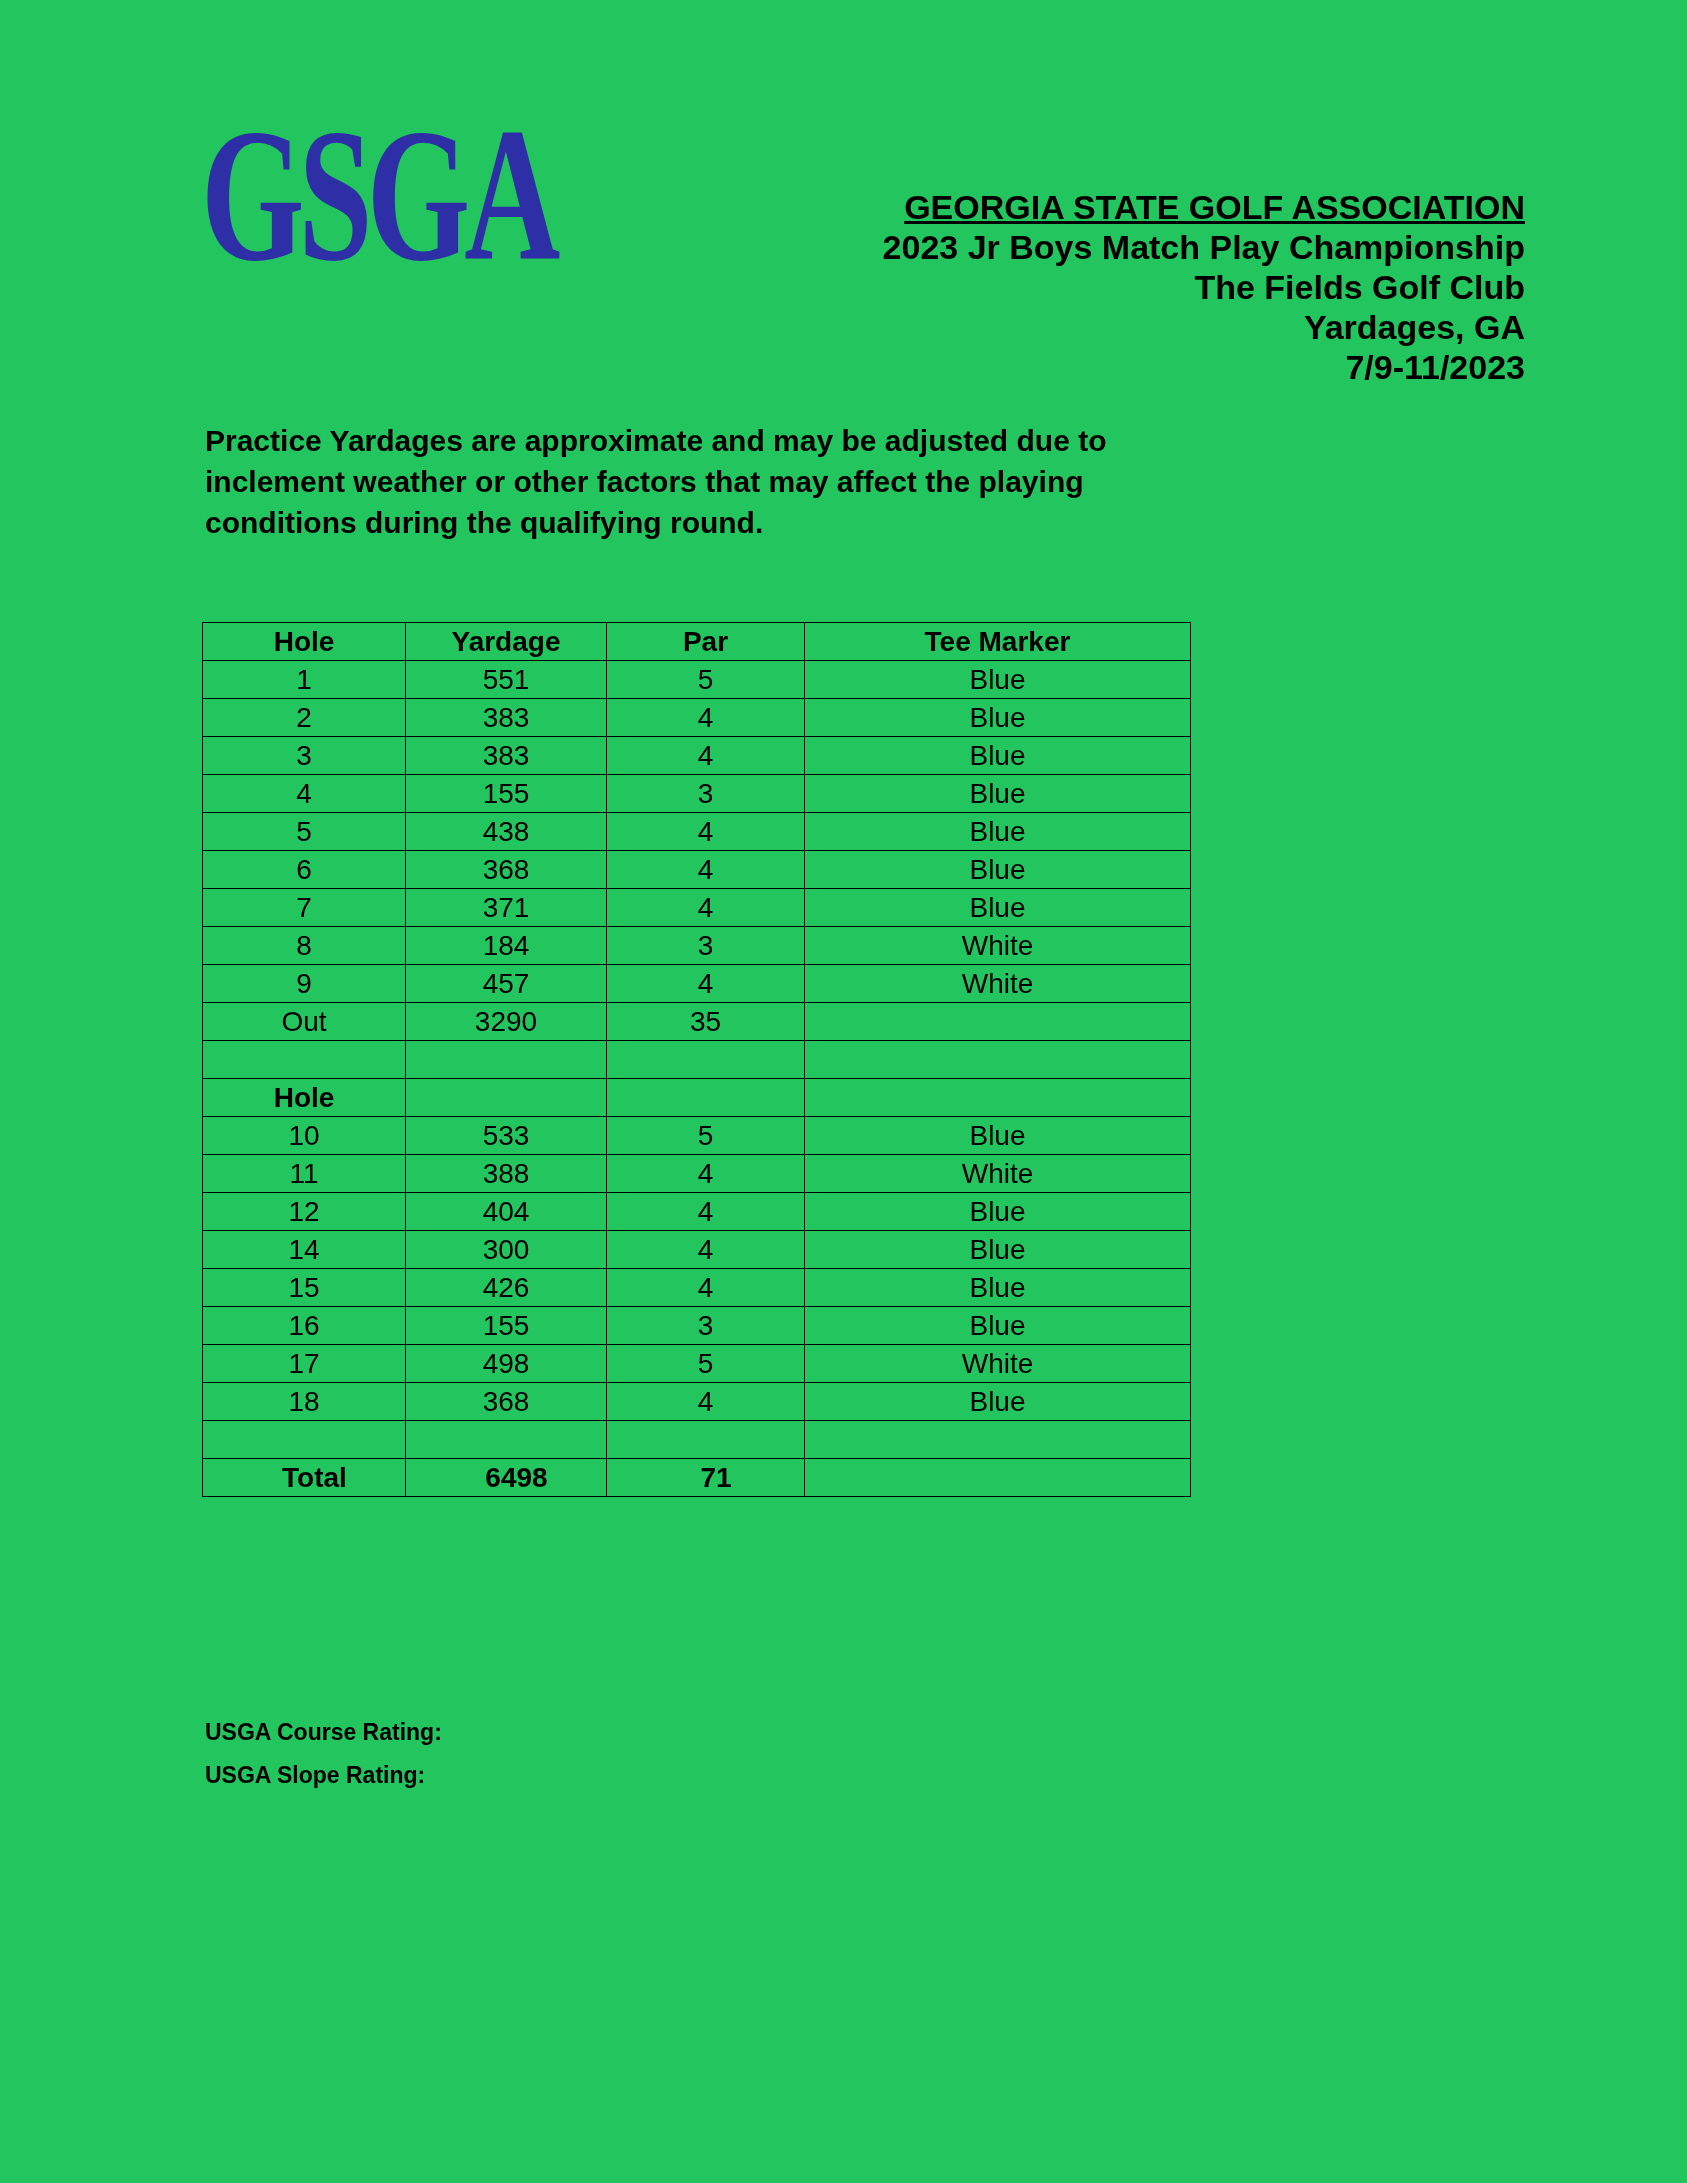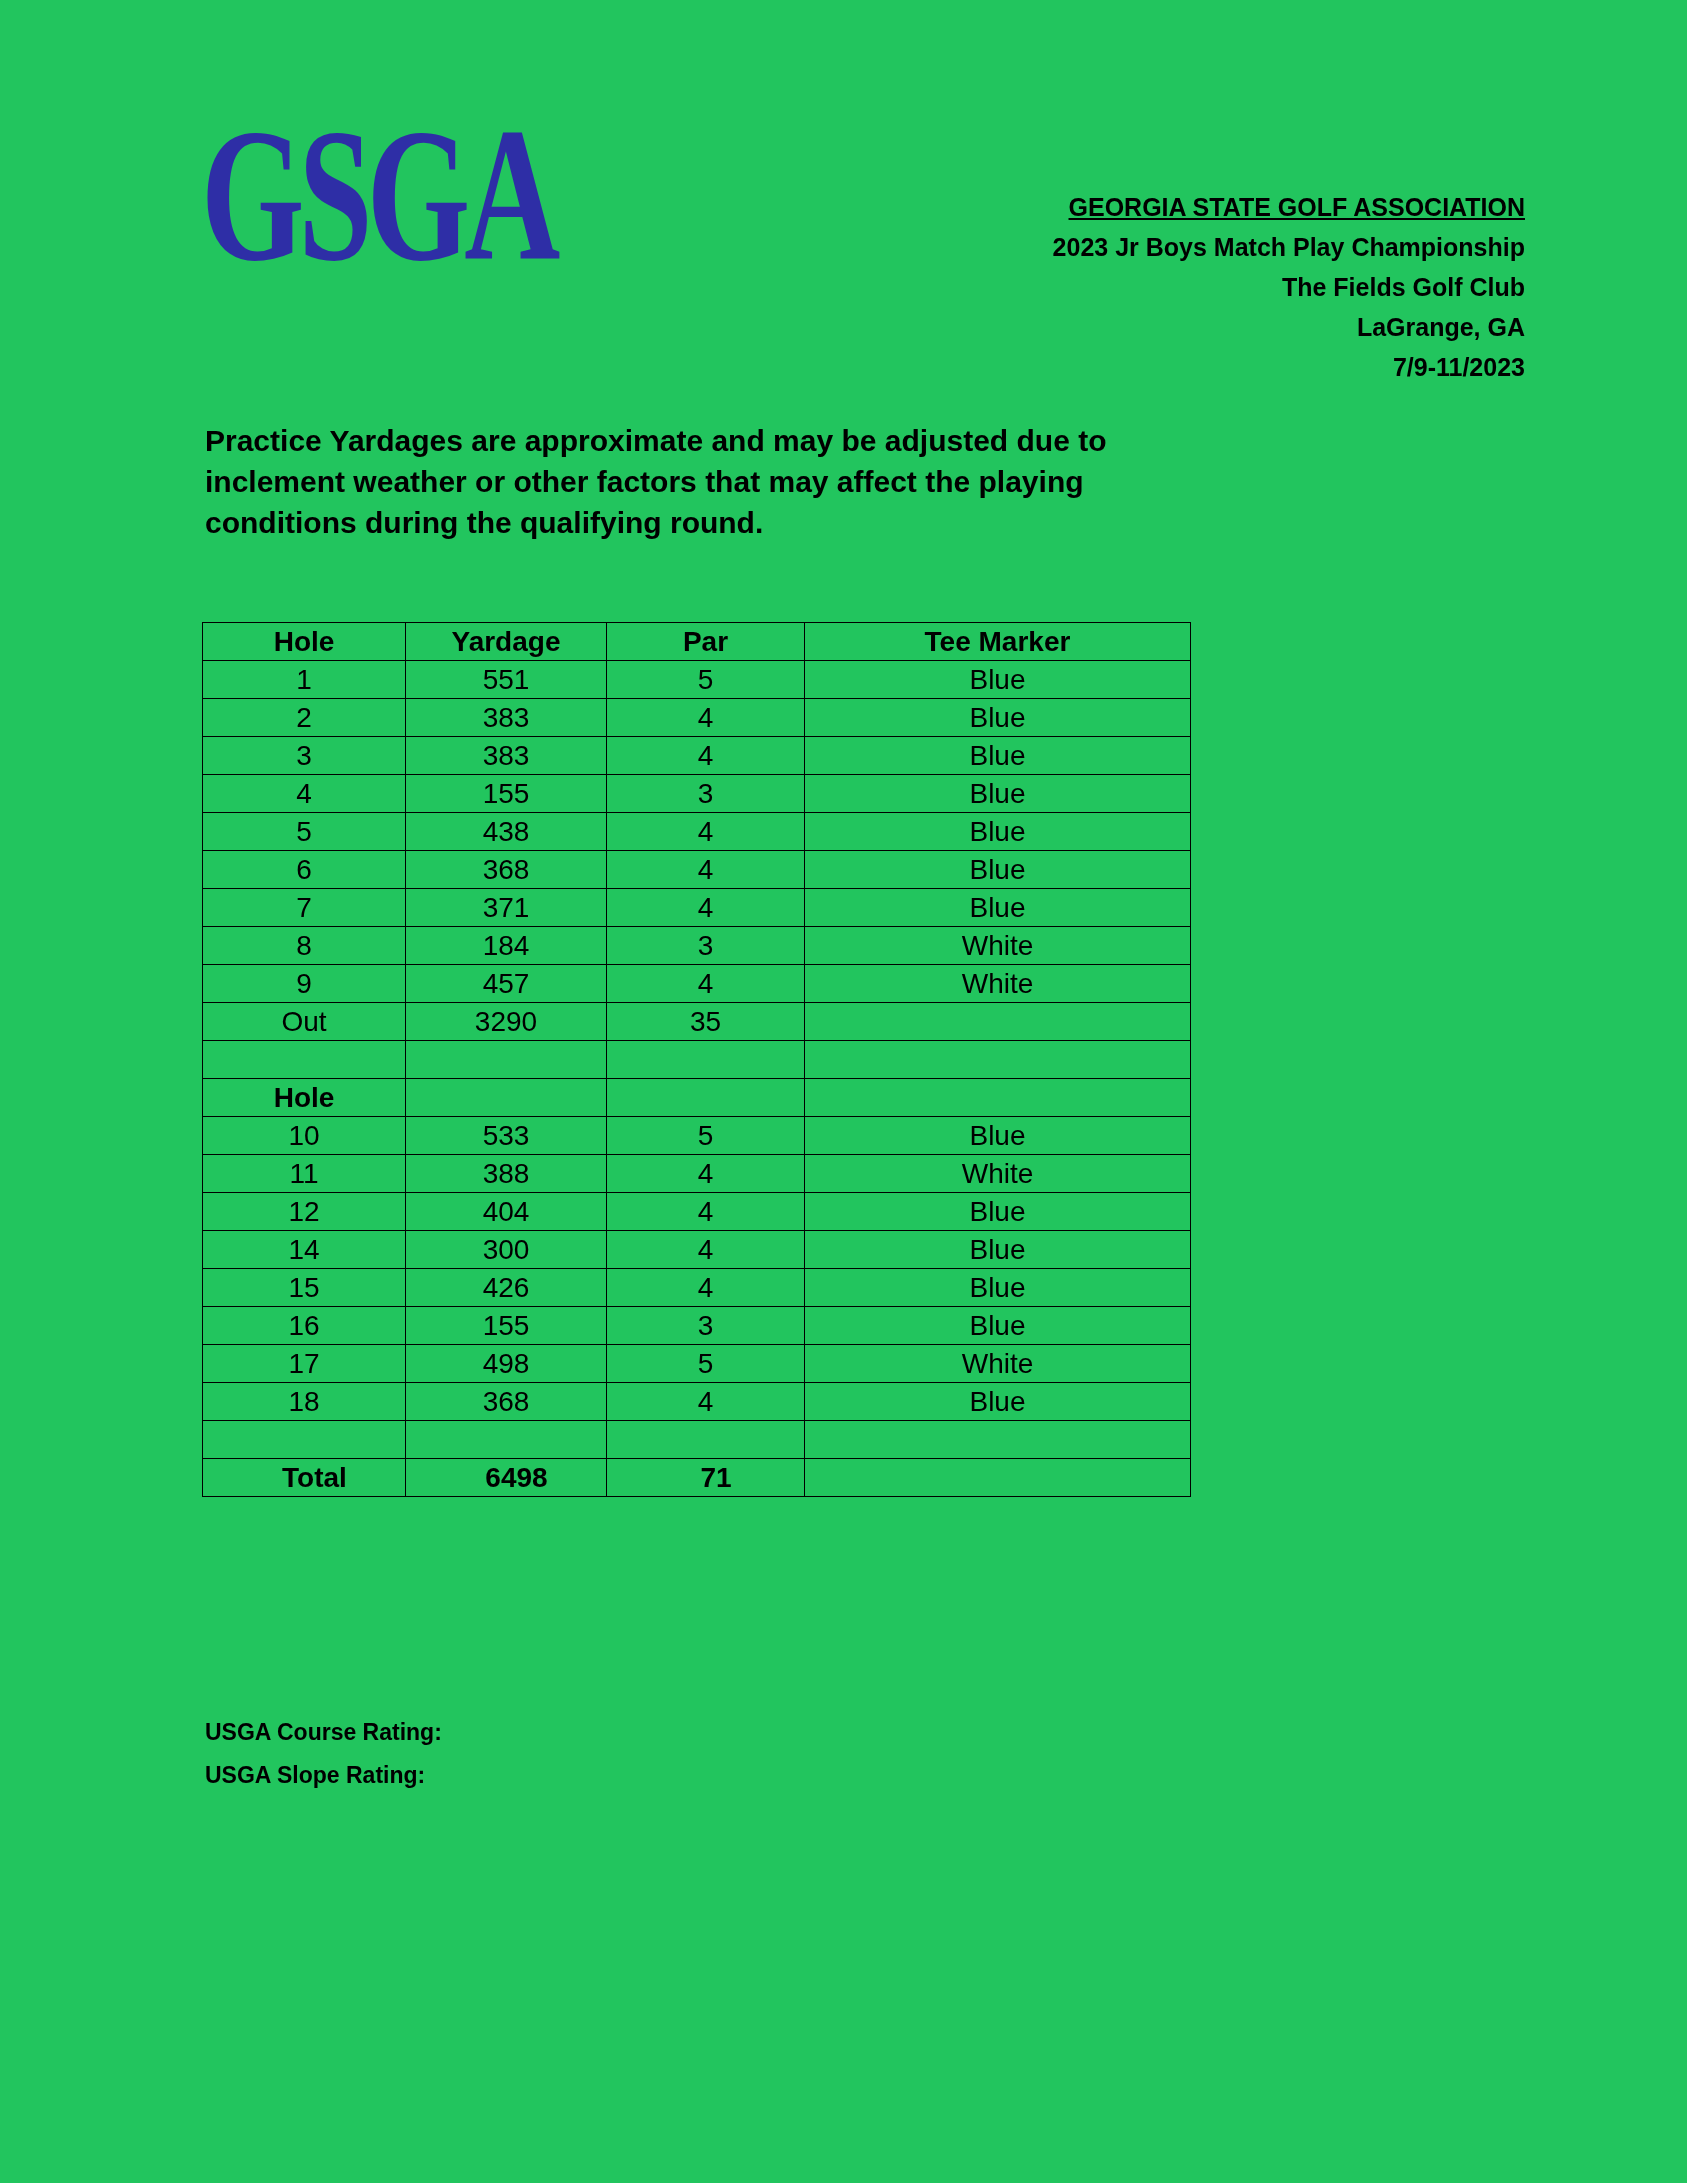--- a/index.html
+++ b/index.html
@@ -34,21 +34,21 @@
     transform-origin: left top;
     white-space: nowrap;
   }
 
   
   .header-block {
     position: absolute;
     top: 187px;
     right: 162px;
     text-align: right;
-    font-size: 25px;
+    font-size: 34px;
     font-weight: bold;
     line-height: 40px;
     white-space: nowrap;
   }
   .header-block .org {
     font-style: normal;
     text-decoration: underline;
   }
   .header-block .line {
   }
@@ -105,21 +105,21 @@
 <body>
 
 <div class="page">
 
   <div class="logo">GSGA</div>
 
   <div class="header-block">
     <div class="org">GEORGIA STATE GOLF ASSOCIATION</div>
     <div class="line">2023 Jr Boys Match Play Championship</div>
     <div class="line">The Fields Golf Club</div>
-    <div class="line">LaGrange, GA</div>
+    <div class="line">Yardages, GA</div>
     <div class="line">7/9-11/2023</div>
   </div>
 
   <p class="notice">Practice Yardages are approximate and may be adjusted due to inclement weather or other factors that may affect the playing conditions during the qualifying round.</p>
 
   <table class="yardage-table">
     <colgroup>
       <col class="c-hole">
       <col class="c-yardage">
       <col class="c-par">

